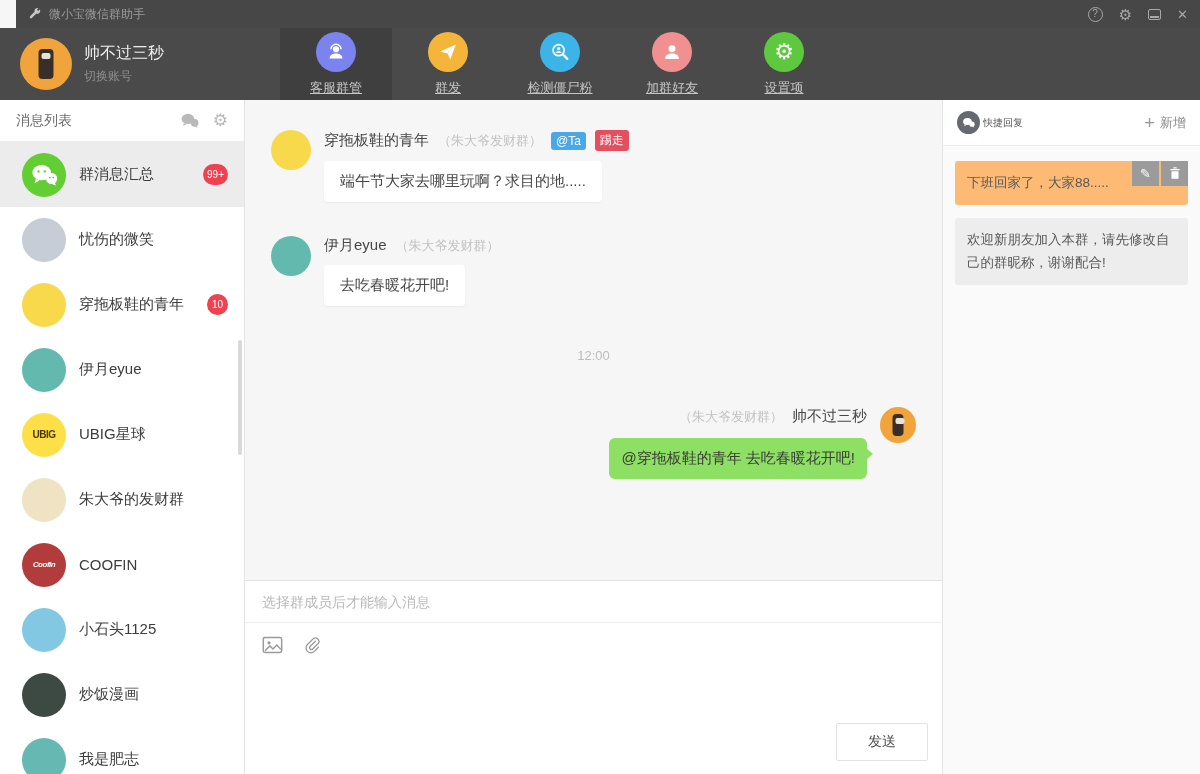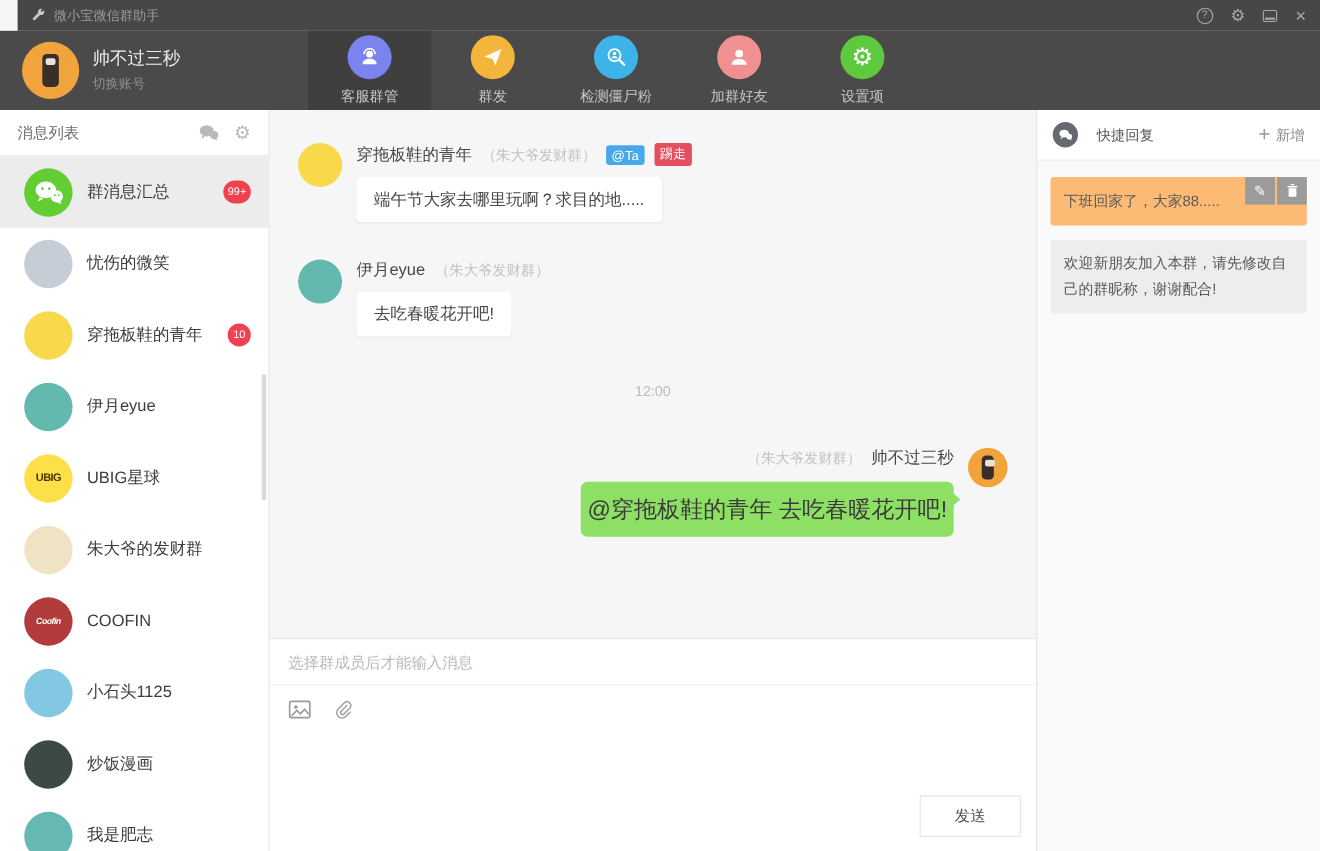--- a/index.html
+++ b/index.html
@@ -22,21 +22,21 @@
   .account-avatar { width:52px; height:52px; border-radius:50%; background:#f0a43b; position:relative; flex-shrink:0; }
   .figure { position:absolute; left:50%; top:50%; transform:translate(-50%,-50%); width:15px; height:30px; background:#3a2f28; border-radius:4px; }
   .figure::before { content:""; position:absolute; left:3px; top:4px; width:9px; height:6px; background:#e8e3d8; border-radius:2px; }
   .account-meta { margin-left:12px; }
   .account-name { color:#ededed; font-size:16px; }
   .account-switch { color:#8f8f8f; font-size:12px; margin-top:4px; cursor:pointer; }
   .nav { display:flex; align-self:stretch; margin-left:30px; }
   .nav-item { width:112px; display:flex; flex-direction:column; align-items:center; justify-content:center; cursor:pointer; }
   .nav-item.active { background:#3f3f3f; }
   .nav-icon { width:40px; height:40px; border-radius:50%; display:flex; align-items:center; justify-content:center; color:#fff; }
-  .nav-label { margin-top:7px; font-size:13px; color:#c6c6c6; }
+  .nav-label { margin-top:7px; font-size:13px; color:#c6c6c6;text-decoration:underline; }
   .nav-icon svg { display:block; }
   .gear-glyph { font-size:22px; line-height:1; color:#fff; }
 
   
   .body { flex:1; display:flex; min-height:0; }
 
   
   .sidebar { width:245px; background:#fff; border-right:1px solid #e4e4e4; position:relative; overflow:hidden; flex-shrink:0; }
   .sb-header { height:42px; display:flex; align-items:center; padding:0 16px; border-bottom:1px solid #ececec; }
   .sb-title { font-size:14px; color:#6b6b6b; }
@@ -60,37 +60,37 @@
   .name-row { display:flex; align-items:center; gap:9px; }
   .m-name { font-size:15px; color:#474747; }
   .m-group { font-size:13px; color:#c2c2c2; }
   .tag { font-size:12px; color:#fff; padding:2px 5px; border-radius:3px; cursor:pointer; }
   .tag-at { background:#4aa7e8; }
   .tag-kick { background:#e34f5e; }
   .bubble-in { display:inline-block; background:#fff; margin-top:10px; padding:11px 16px; border-radius:4px; font-size:15px; color:#474747; box-shadow:0 1px 2px rgba(0,0,0,0.05); }
   .time-divider { text-align:center; color:#bcbcbc; font-size:13px; margin:42px 0 44px; }
   .msg-out { display:flex; justify-content:flex-end; }
   .o-body { margin-right:13px; display:flex; flex-direction:column; align-items:flex-end; }
-  .bubble-out { display:inline-block; background:#8de063; margin-top:12px; padding:11px 6px; border-radius:6px; font-size:21px; color:#3b3b3b; position:relative; }
+  .bubble-out { display:inline-block; background:#8de063; margin-top:12px; padding:11px 12px; border-radius:6px; font-size:15px; color:#3b3b3b; position:relative; }
   .bubble-out::after { content:""; position:absolute; right:-6px; top:10px; border-top:6px solid transparent; border-bottom:6px solid transparent; border-left:7px solid #8de063; }
   .gap-top { margin-top:34px; }
 
   
   .input-area { height:194px; background:#fff; border-top:1px solid #e3e3e3; display:flex; flex-direction:column; flex-shrink:0; }
   .in-placeholder { height:42px; line-height:42px; padding:0 17px; color:#b9b9b9; font-size:14px; border-bottom:1px solid #efefef; cursor:text; }
   .in-toolbar { padding:13px 17px; display:flex; align-items:center; gap:20px; }
   .tb-icon { color:#9a9a9a; cursor:pointer; display:flex; }
   .in-actions { margin-top:auto; display:flex; justify-content:flex-end; padding:0 14px 13px; }
   .send-btn { border:1px solid #e3e3e3; background:#fff; padding:9px 31px; font-size:14px; color:#4a4a4a; border-radius:2px; cursor:pointer; font-family:inherit; }
 
   
   .quickpanel { width:258px; background:#fafafa; border-left:1px solid #e4e4e4; display:flex; flex-direction:column; flex-shrink:0; }
   .qp-header { height:46px; background:#fff; border-bottom:1px solid #ececec; display:flex; align-items:center; padding:0 14px; flex-shrink:0; }
   .qp-icon { width:23px; height:23px; border-radius:50%; background:#646a70; display:flex; align-items:center; justify-content:center; }
-  .qp-title { margin-left:17px; font-size:13px; color:#555; }
+  .qp-title { margin-left:3px; font-size:10px; color:#555; }
   .qp-add { margin-left:auto; display:flex; align-items:center; color:#8a8a8a; font-size:13px; cursor:pointer; }
   .qp-plus { font-size:19px; font-weight:300; color:#9a9a9a; margin-right:5px; line-height:1; }
   .qp-list { padding:15px 12px; display:flex; flex-direction:column; gap:13px; }
   .qp-item { background:#ededed; border-radius:3px; padding:11px 12px; font-size:13.5px; color:#5a5a5a; line-height:1.65; position:relative; cursor:pointer; }
   .qp-item.hl { background:#fdba74; }
   .qp-tools { position:absolute; top:0; right:0; display:flex; }
   .tool-btn { width:27px; height:25px; background:#9b9b9b; display:flex; align-items:center; justify-content:center; color:#fff; font-size:13px; margin-left:2px; cursor:pointer; }
 </style>
 </head>
 <body>

